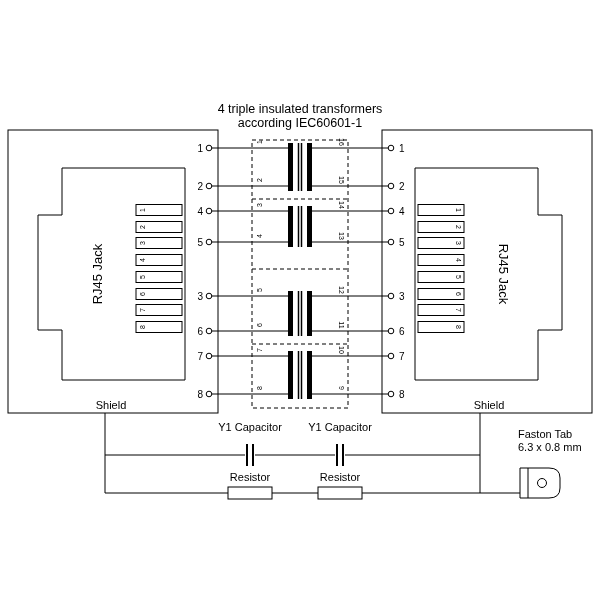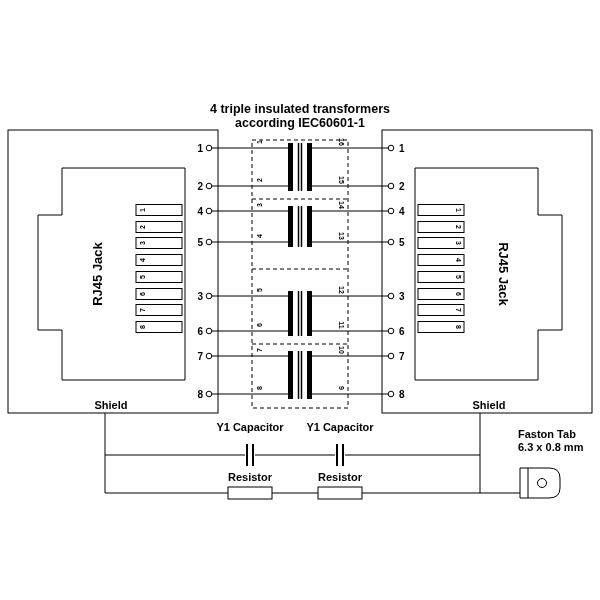--- a/index.html
+++ b/index.html
@@ -1,16 +1,16 @@
 <!DOCTYPE html>
 <html><head>
 <meta charset="utf-8">
 <style>
   html,body{margin:0;padding:0;background:#ffffff;}
-  .stage{width:600px;height:600px;position:relative;background:#ffffff;font-weight:bold;}
+  .stage{width:600px;height:600px;position:relative;background:#ffffff;}
   svg{display:block;}
   text{font-family:"Liberation Sans","DejaVu Sans",sans-serif;fill:#000000;}
   .t12{font-size:12.5px;}
   .t13{font-size:13px;}
   .t11{font-size:11px;}
   .t10{font-size:10px;}
   .t7{font-size:7px;}
   .ln{stroke:#000000;stroke-width:1;fill:none;}
   .dash{stroke:#000000;stroke-width:1;fill:none;stroke-dasharray:4 3;}
   .bar{fill:#000000;stroke:none;}

